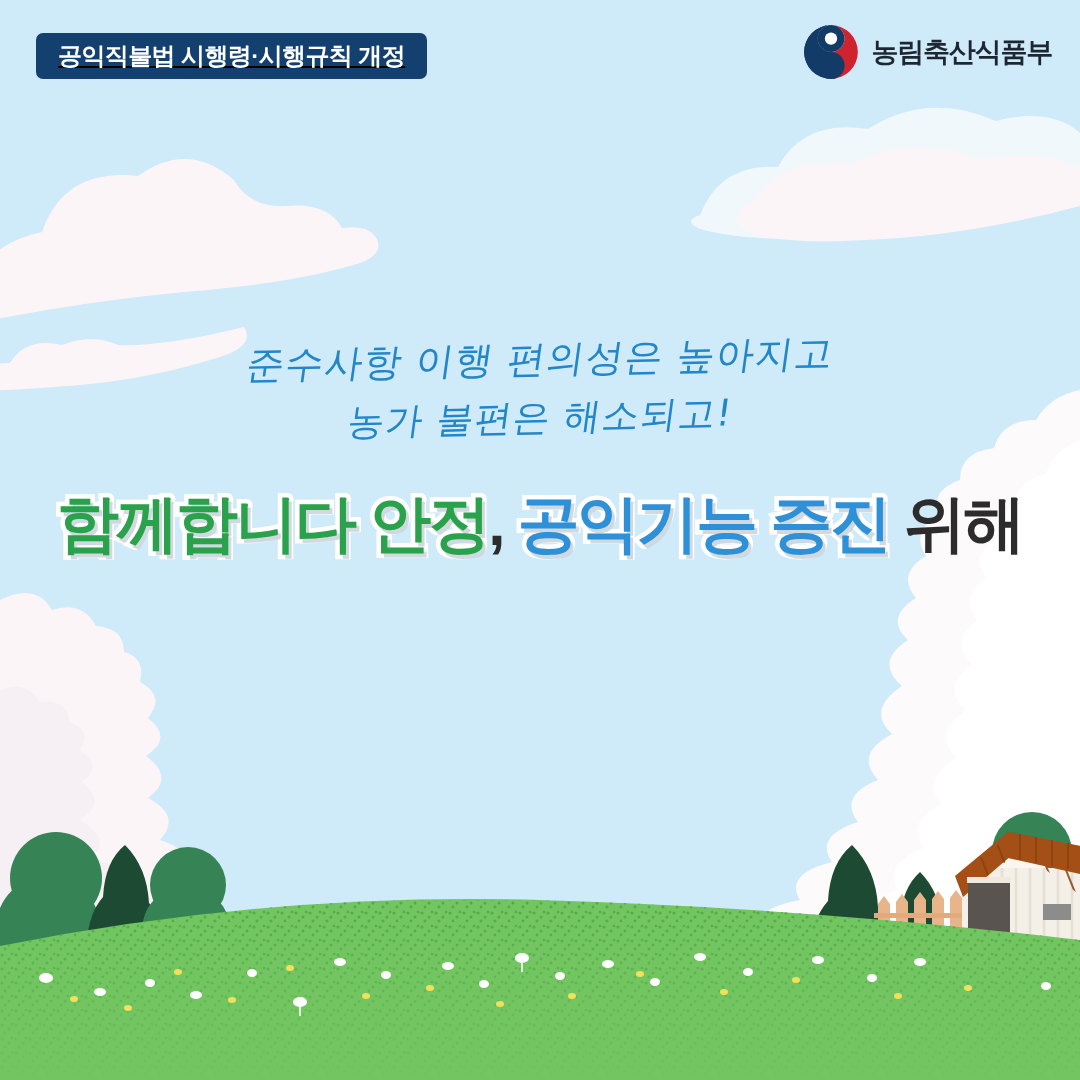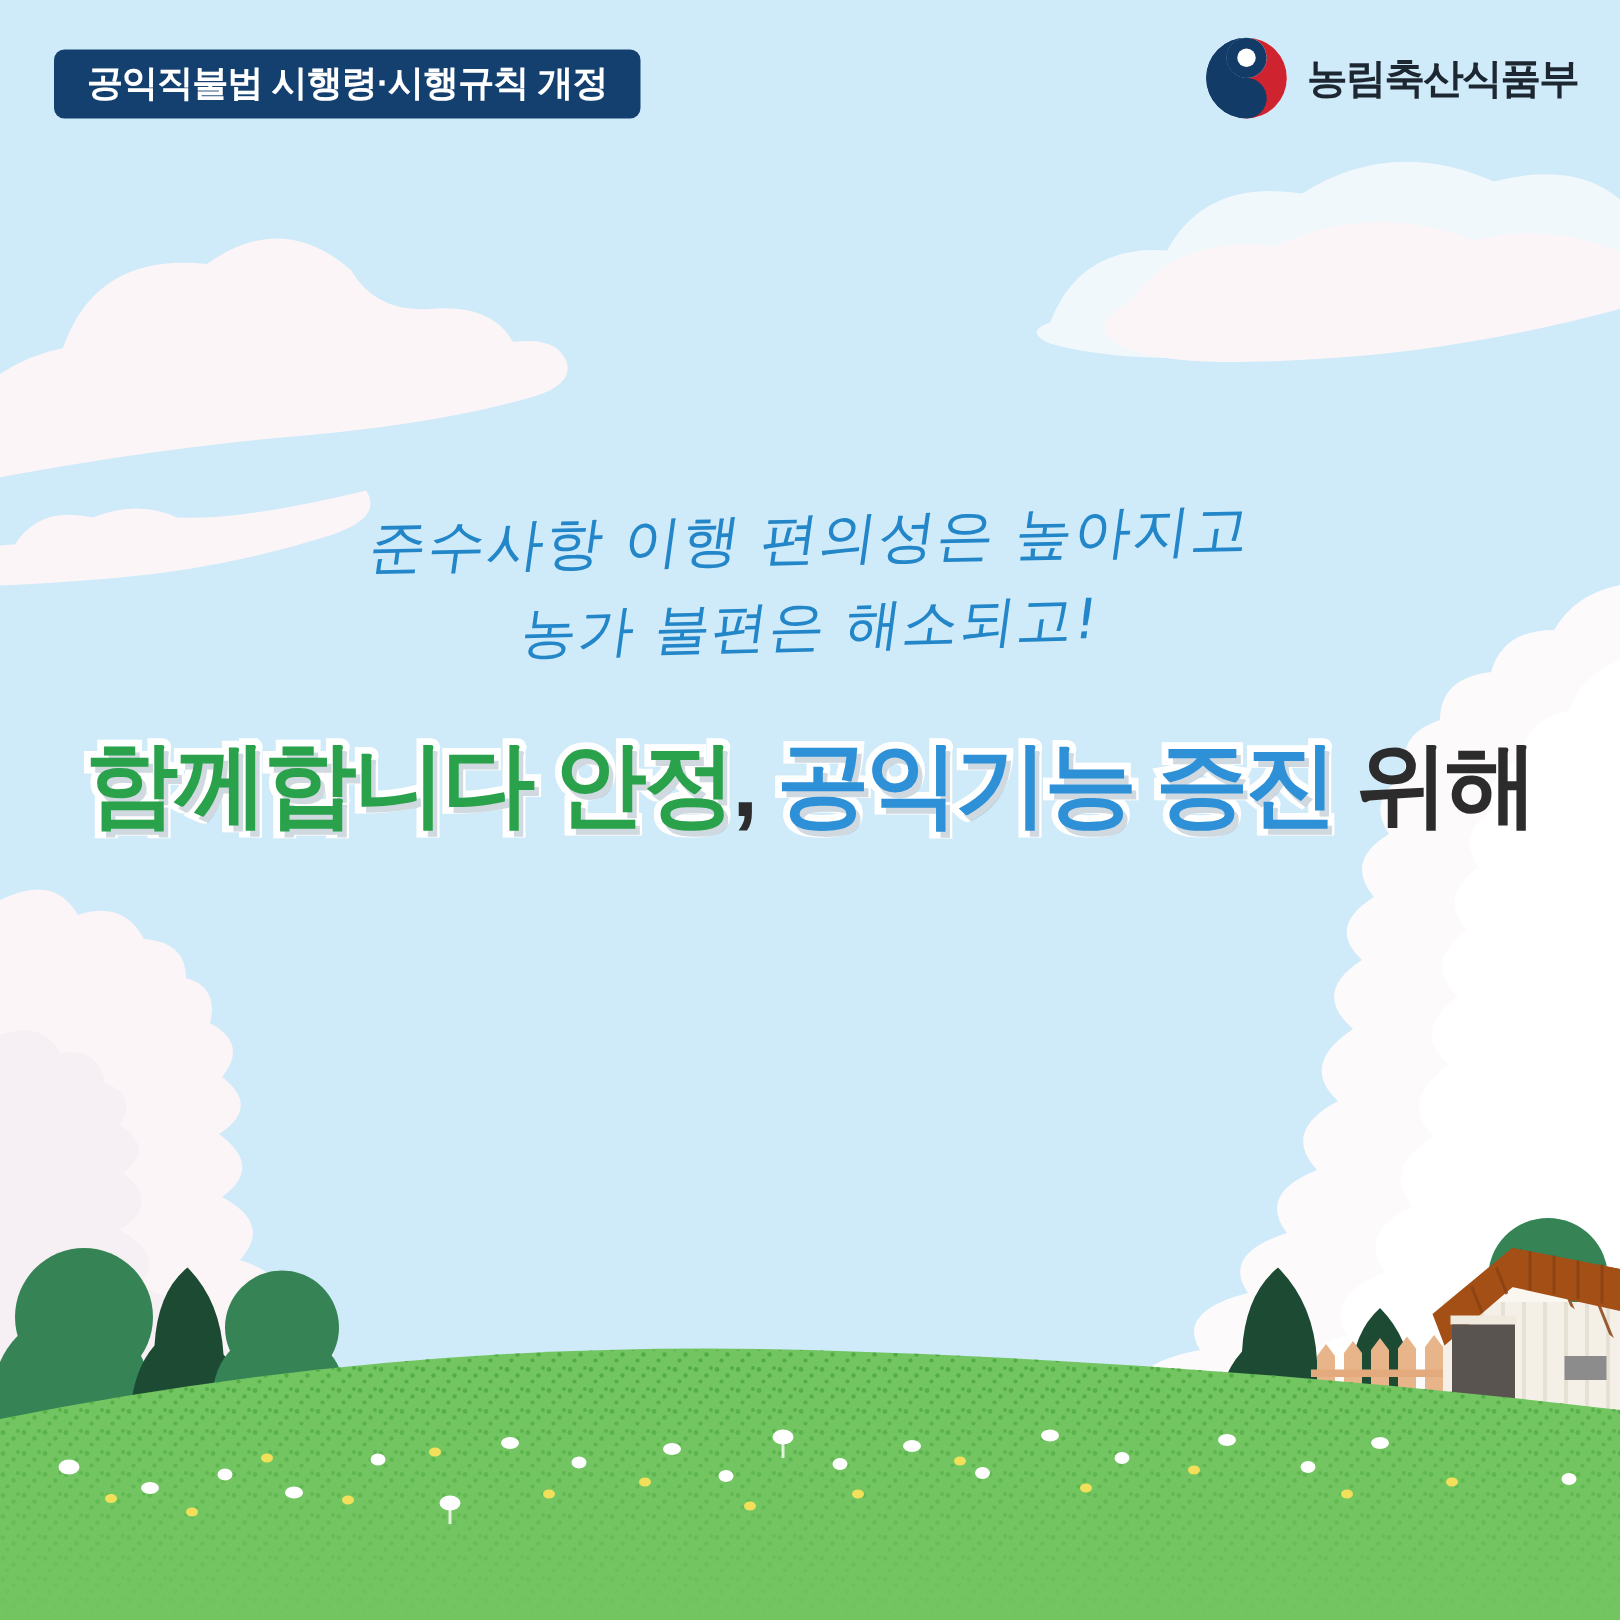--- a/index.html
+++ b/index.html
@@ -33,20 +33,21 @@
     position: absolute;
     left: 36px;
     top: 33px;
     height: 46px;
     padding: 0 22px;
     border-radius: 7px;
     display: flex;
     align-items: center;
     justify-content: center;
     box-sizing: border-box;
+    text-decoration: underline;
   }
   #badge-text {
     color: #ffffff;
     font-size: 24px;
     font-weight: bold;
     letter-spacing: -0.6px;
     line-height: 1;
     white-space: nowrap;
   }
 

